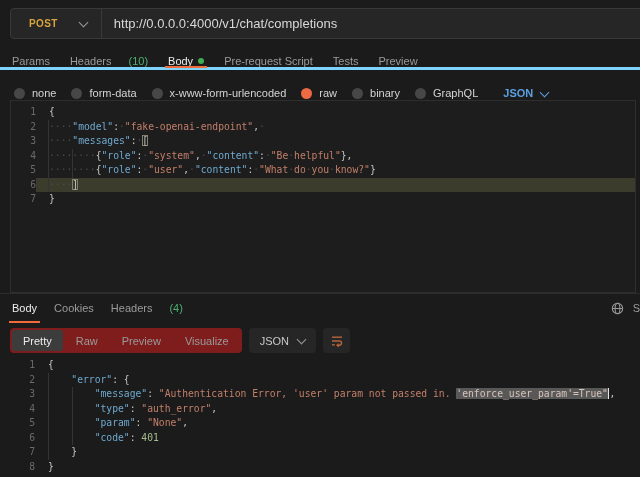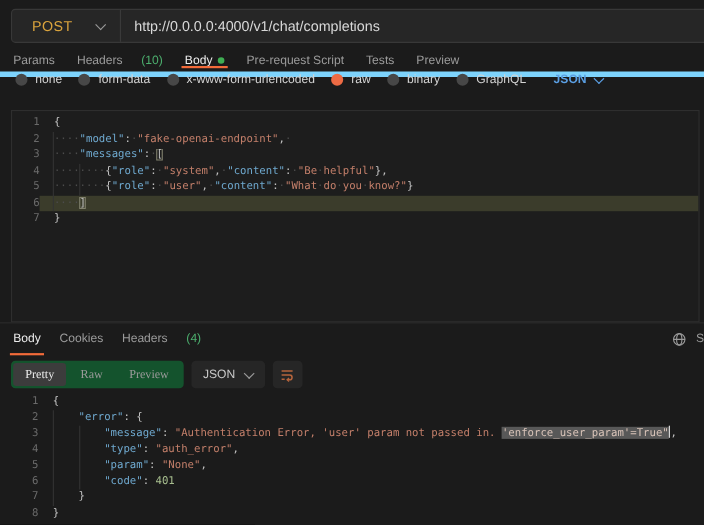--- a/index.html
+++ b/index.html
@@ -2,39 +2,39 @@
 <html><head>
 <meta charset="utf-8">
 <style>
   html,body{margin:0;padding:0;background:#111;}
   #app{position:relative;width:640px;height:477px;background:#1b1b1b;overflow:hidden;
        font-family:"Liberation Sans",sans-serif;color:#d4d4d4;}
 
   
   .urlbar{position:absolute;left:10px;top:8px;width:700px;height:31px;background:#262626;
           border:1px solid #383838;border-radius:4px;display:flex;align-items:center;box-sizing:border-box;}
-  .method{padding-left:18px;color:#d9a33d;font-weight:400;font-size:13px;letter-spacing:.4px;}
+  .method{padding-left:18px;color:#d9a33d;font-weight:700;font-size:10px;letter-spacing:.4px;}
   .method-chev{margin-left:22px;}
   .chev{display:inline-block;width:6px;height:6px;border-right:1.5px solid #9a9a9a;
         border-bottom:1.5px solid #9a9a9a;transform:rotate(45deg);margin-bottom:2px;}
   .chev.blue{border-color:#5b9fe3;}
   .vdiv{width:1px;align-self:stretch;background:#3a3a3a;margin-left:14px;}
   .url{margin-left:12px;color:#d8d8d8;font-size:13px;white-space:nowrap;}
 
   
-  .tabsrow{position:absolute;top:45px;left:0;right:0;height:25px;display:flex;align-items:center;
-           gap:20px;padding-left:12px;border-bottom:5px solid #7dd3fc;box-sizing:border-box;}
+  .tabsrow{position:absolute;top:45px;left:0;right:0;height:25px;display:flex;align-items:flex-end;
+           gap:20px;padding-left:12px;border-bottom:3px solid #7dd3fc;box-sizing:border-box;}
   .tab{color:#9b9b9b;font-size:11px;display:flex;align-items:center;gap:5px;position:relative;cursor:default;}
   .tab .count{color:#4caf6e;padding-left:12px;}
   .tab.active{color:#ececec;}
   .tab.active::after{content:"";position:absolute;left:-3px;right:-3px;bottom:-1px;height:2.5px;background:#f26b3a;}
   .gdot{width:6px;height:6px;border-radius:50%;background:#3fae53;}
 
   
-  .radiorow{position:absolute;top:57px;left:0;right:0;height:30px;display:flex;align-items:center;
+  .radiorow{position:absolute;top:78px;left:0;right:0;height:30px;display:flex;align-items:center;
             gap:15px;padding-left:14px;}
   .opt{display:flex;align-items:center;gap:7px;color:#d4d4d4;font-size:11px;}
   .rdo{width:11px;height:11px;border-radius:50%;background:#474747;}
   .opt.selected .rdo{background:#ed6b44;}
   .fmt{margin-left:10px;display:flex;align-items:center;gap:8px;color:#5b9fe3;font-size:11px;font-weight:600;}
 
   
   .editorbox{position:absolute;left:10px;top:100px;width:626px;height:193px;background:#1d1d1d;
              border:1px solid #2e2e2e;box-sizing:border-box;padding-top:4px;overflow:hidden;}
   .codearea{position:absolute;left:10px;top:358px;right:0;height:119px;overflow:hidden;}
@@ -54,21 +54,21 @@
 
   
   .restabs{position:absolute;top:293px;left:0;right:0;height:29px;border-top:1px solid #2c2c2c;
            display:flex;align-items:stretch;gap:17px;padding-left:12px;box-sizing:border-box;}
   .restabs .tab{font-size:11px;}
   .resright{margin-left:auto;display:flex;align-items:center;gap:9px;padding-right:0;}
   .statusfrag{color:#9b9b9b;font-size:11px;white-space:nowrap;}
 
   
   .toolbar{position:absolute;top:328px;left:10px;height:25px;display:flex;gap:7px;align-items:center;}
-  .segwrap{display:flex;align-items:center;background:#14532d;border-radius:4px;height:25px;padding:0 1px;font-family:Liberation Serif, serif;}
+  .segwrap{display:flex;align-items:center;background:#7f1d1d;border-radius:4px;height:25px;padding:0 1px;}
   .seg{padding:0 11px;height:21px;display:flex;align-items:center;color:#9a9a9a;font-size:11px;border-radius:3px;margin:0 1px;}
   .seg.active{background:#3c3c3c;color:#ececec;}
   .jsonbox{background:#262626;border-radius:4px;height:25px;display:flex;align-items:center;
            padding:0 11px;gap:9px;color:#c9c9c9;font-size:11px;}
   .iconbox{width:27px;height:25px;background:#262626;border-radius:4px;display:flex;align-items:center;justify-content:center;}
 </style>
 </head>
 <body>
 
 <div id="app">
@@ -188,20 +188,21 @@
       </svg>
       <span class="statusfrag">S</span>
     </div>
   </div>
 
   <div class="toolbar">
     <div class="segwrap">
       <div class="seg active">Pretty</div>
       <div class="seg">Raw</div>
       <div class="seg">Preview</div>
+      <div class="seg">Visualize</div>
     </div>
     <div class="jsonbox">
       <span>JSON</span>
       <span class="chev"></span>
     </div>
     <div class="iconbox">
       <svg width="14" height="14" viewBox="0 0 14 14">
         <path d="M2 3.2 H12" stroke="#b5643c" stroke-width="1.4" fill="none"></path>
         <path d="M2 7 H9.4 a2.1 2.1 0 0 1 0 4.2 H7.6" stroke="#b5643c" stroke-width="1.4" fill="none"></path>
         <path d="M8.8 9.6 L7 11.2 L8.8 12.8" stroke="#b5643c" stroke-width="1.2" fill="none"></path>

